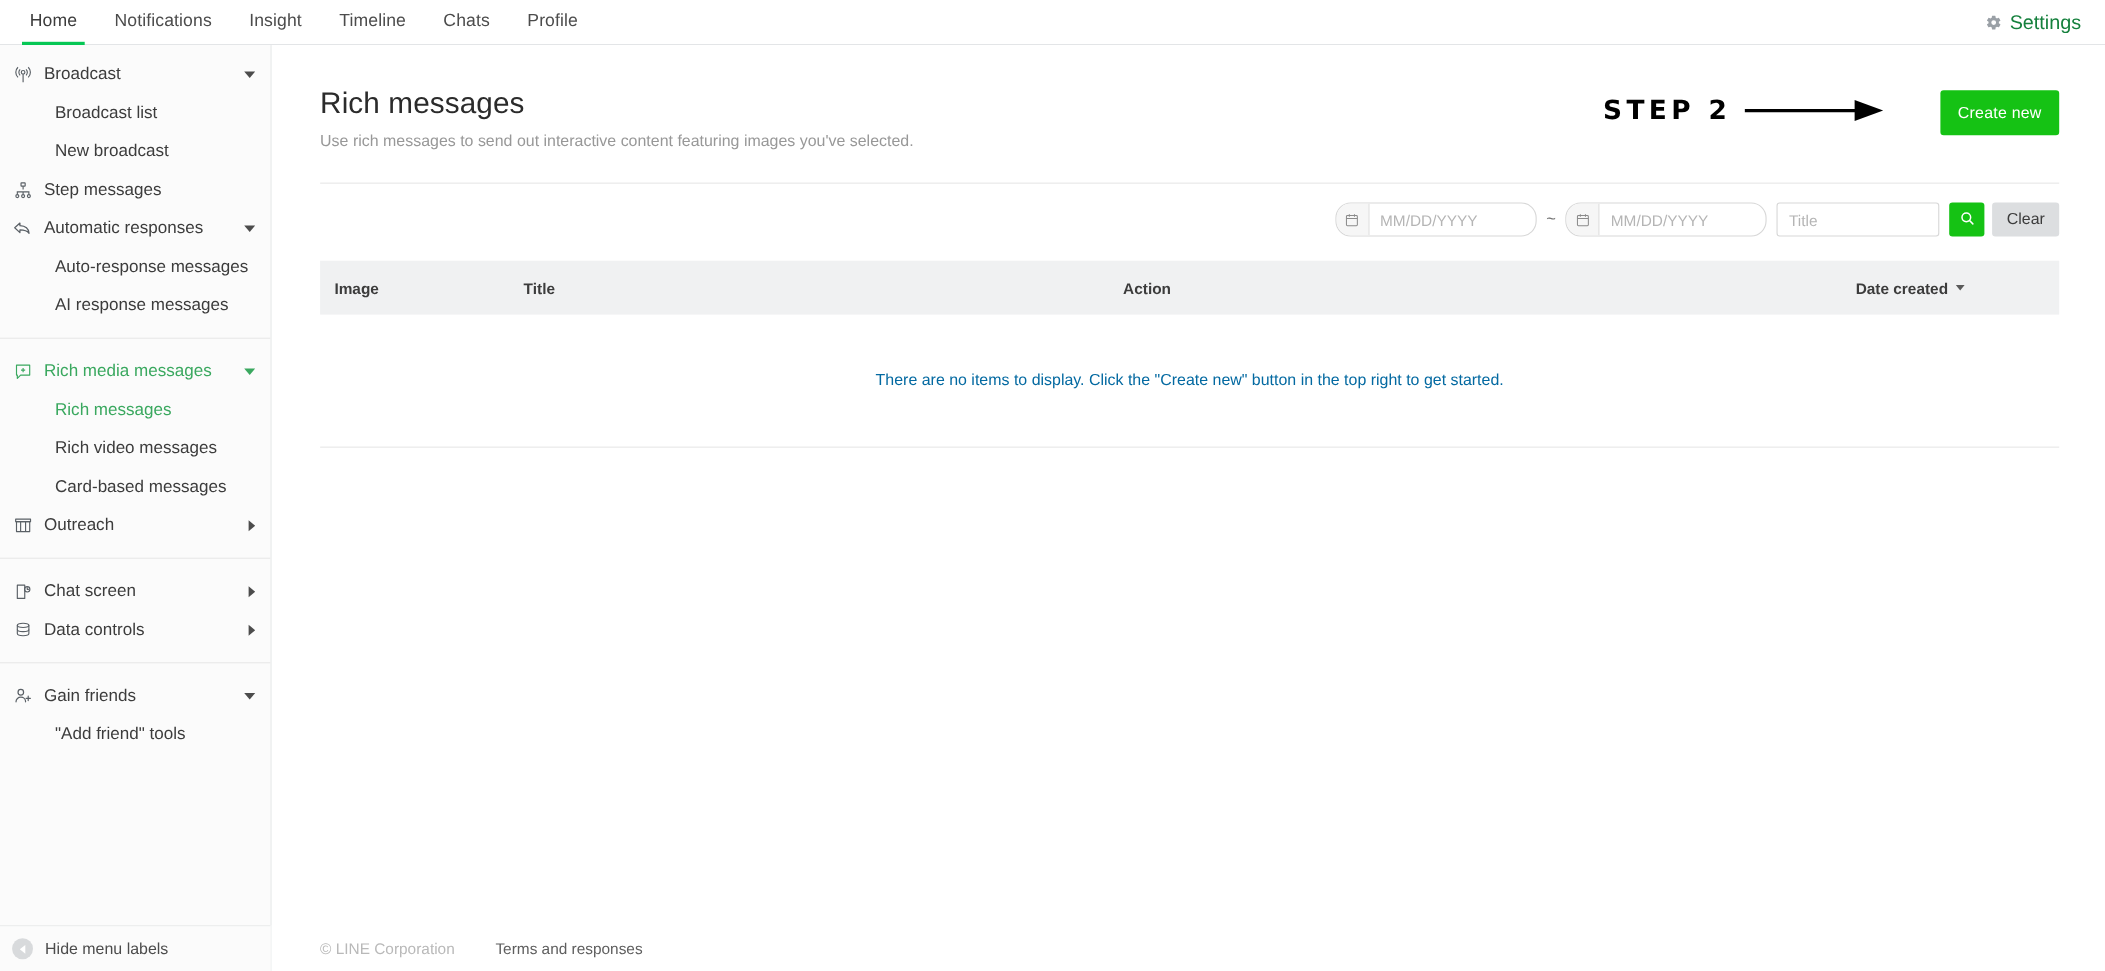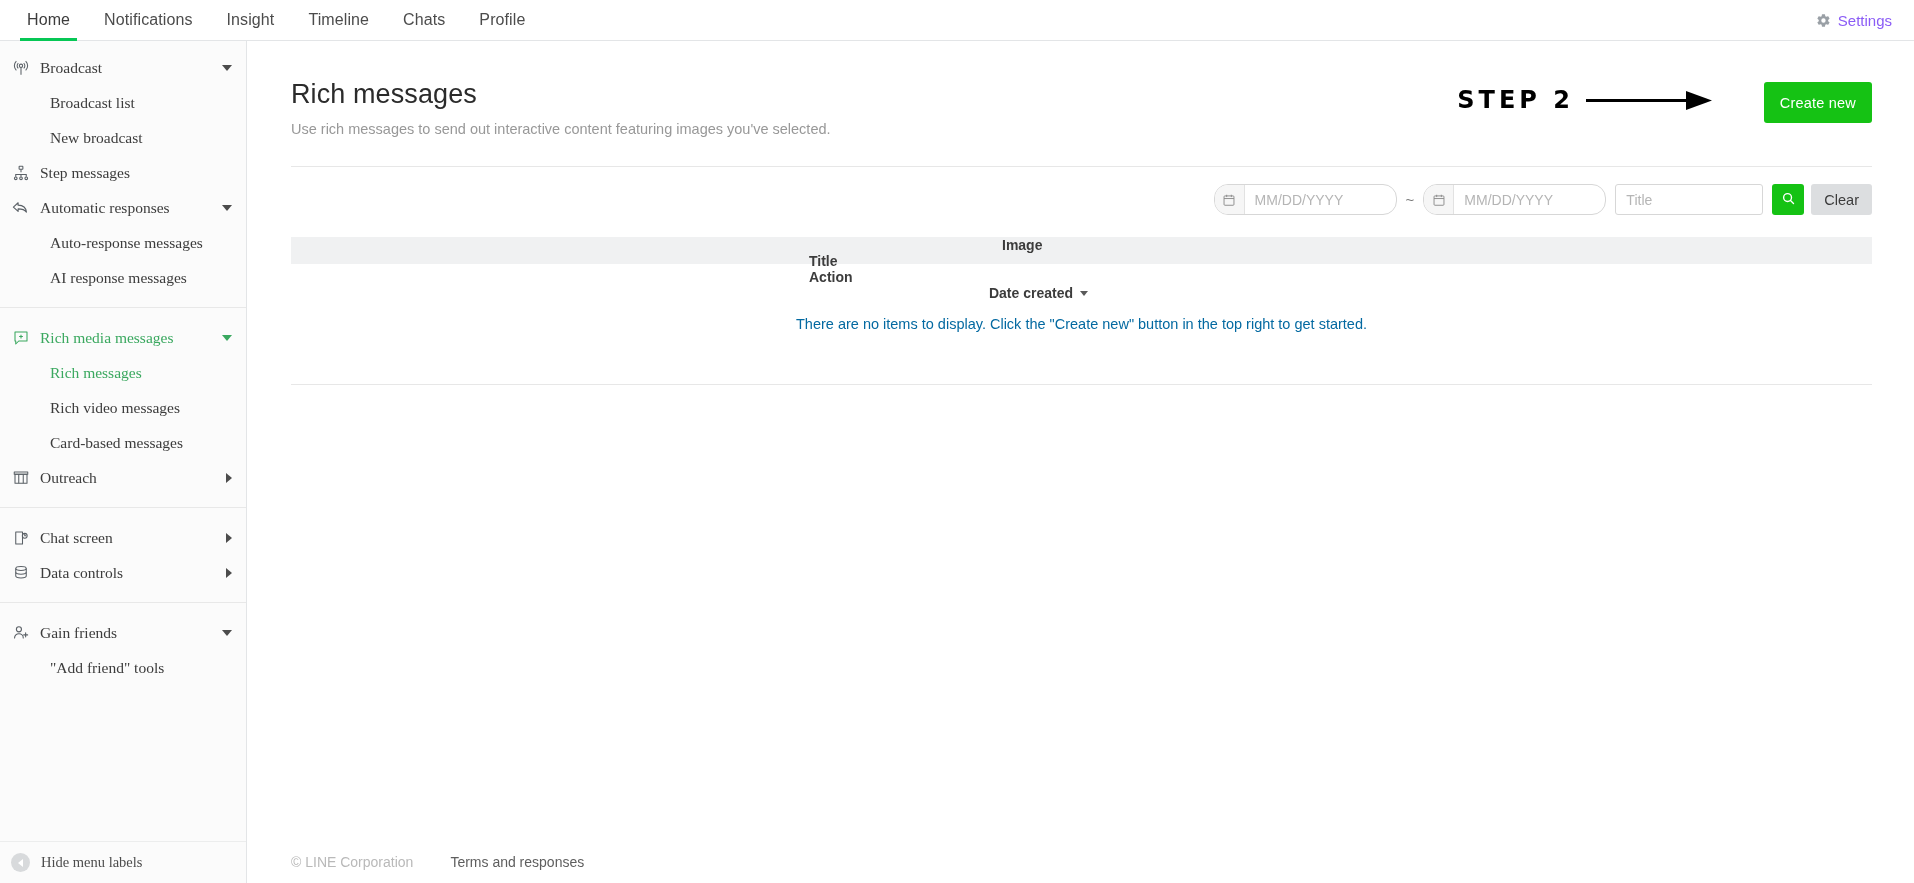--- a/index.html
+++ b/index.html
@@ -36,30 +36,29 @@
     position: absolute; left: 10px; right: 10px; bottom: -1px;
     height: 3px; background: #06c755;
   }
   .topnav-right {
     margin-left: auto;
     display: flex; align-items: center;
     padding-right: 22px;
     gap: 7px;
     cursor: pointer;
   }
-  .settings-label { font-size: 15px; color: #8b5cf6; }
+  .settings-label { font-size: 18px; color: #15803d; }
   .gear { width: 15px; height: 15px; display: block; }
 
   
   .sidebar {
     position: absolute; top: 41px; left: 0;
     width: 247px; height: 842px;
     background: #fbfbfb;
     border-right: 1px solid #e3e5e7;
-    font-family: Liberation Serif, serif;
   }
   .sidebar-scroll {
     position: absolute; top: 0; left: 0; right: 0; bottom: 42px;
     overflow: hidden;
     padding-top: 9px;
   }
   .nav-group { }
   .nav-group.sep { border-top: 1px solid #e8e8e8; margin-top: 12px; padding-top: 12px; }
 
   .nav-item {
@@ -249,26 +248,25 @@
     font-size: 14.5px;
     color: #3c3c3c;
     font-family: "Liberation Sans", sans-serif;
     cursor: pointer;
   }
 
   
   .table-wrap { margin: 22px 42px 0 44px; }
   .thead {
     display: flex; align-items: center;
-    height: 27px;
+    height: 49px;
     background: #f0f1f2;
     font-size: 14px;
     font-weight: bold;
     color: #3c3c3c;
-    flex-direction: column;
   }
   .th { padding-left: 0; }
   .th-image { width: 185px; padding-left: 13px; }
   .th-title { width: 545px; }
   .th-action { width: 545px; }
   .th-date { flex: 1; display: flex; align-items: center; justify-content: flex-end; padding-right: 86px; gap: 7px; cursor: pointer; }
   .sort-caret {
     width: 0; height: 0;
     border-left: 4.5px solid transparent;
     border-right: 4.5px solid transparent;

